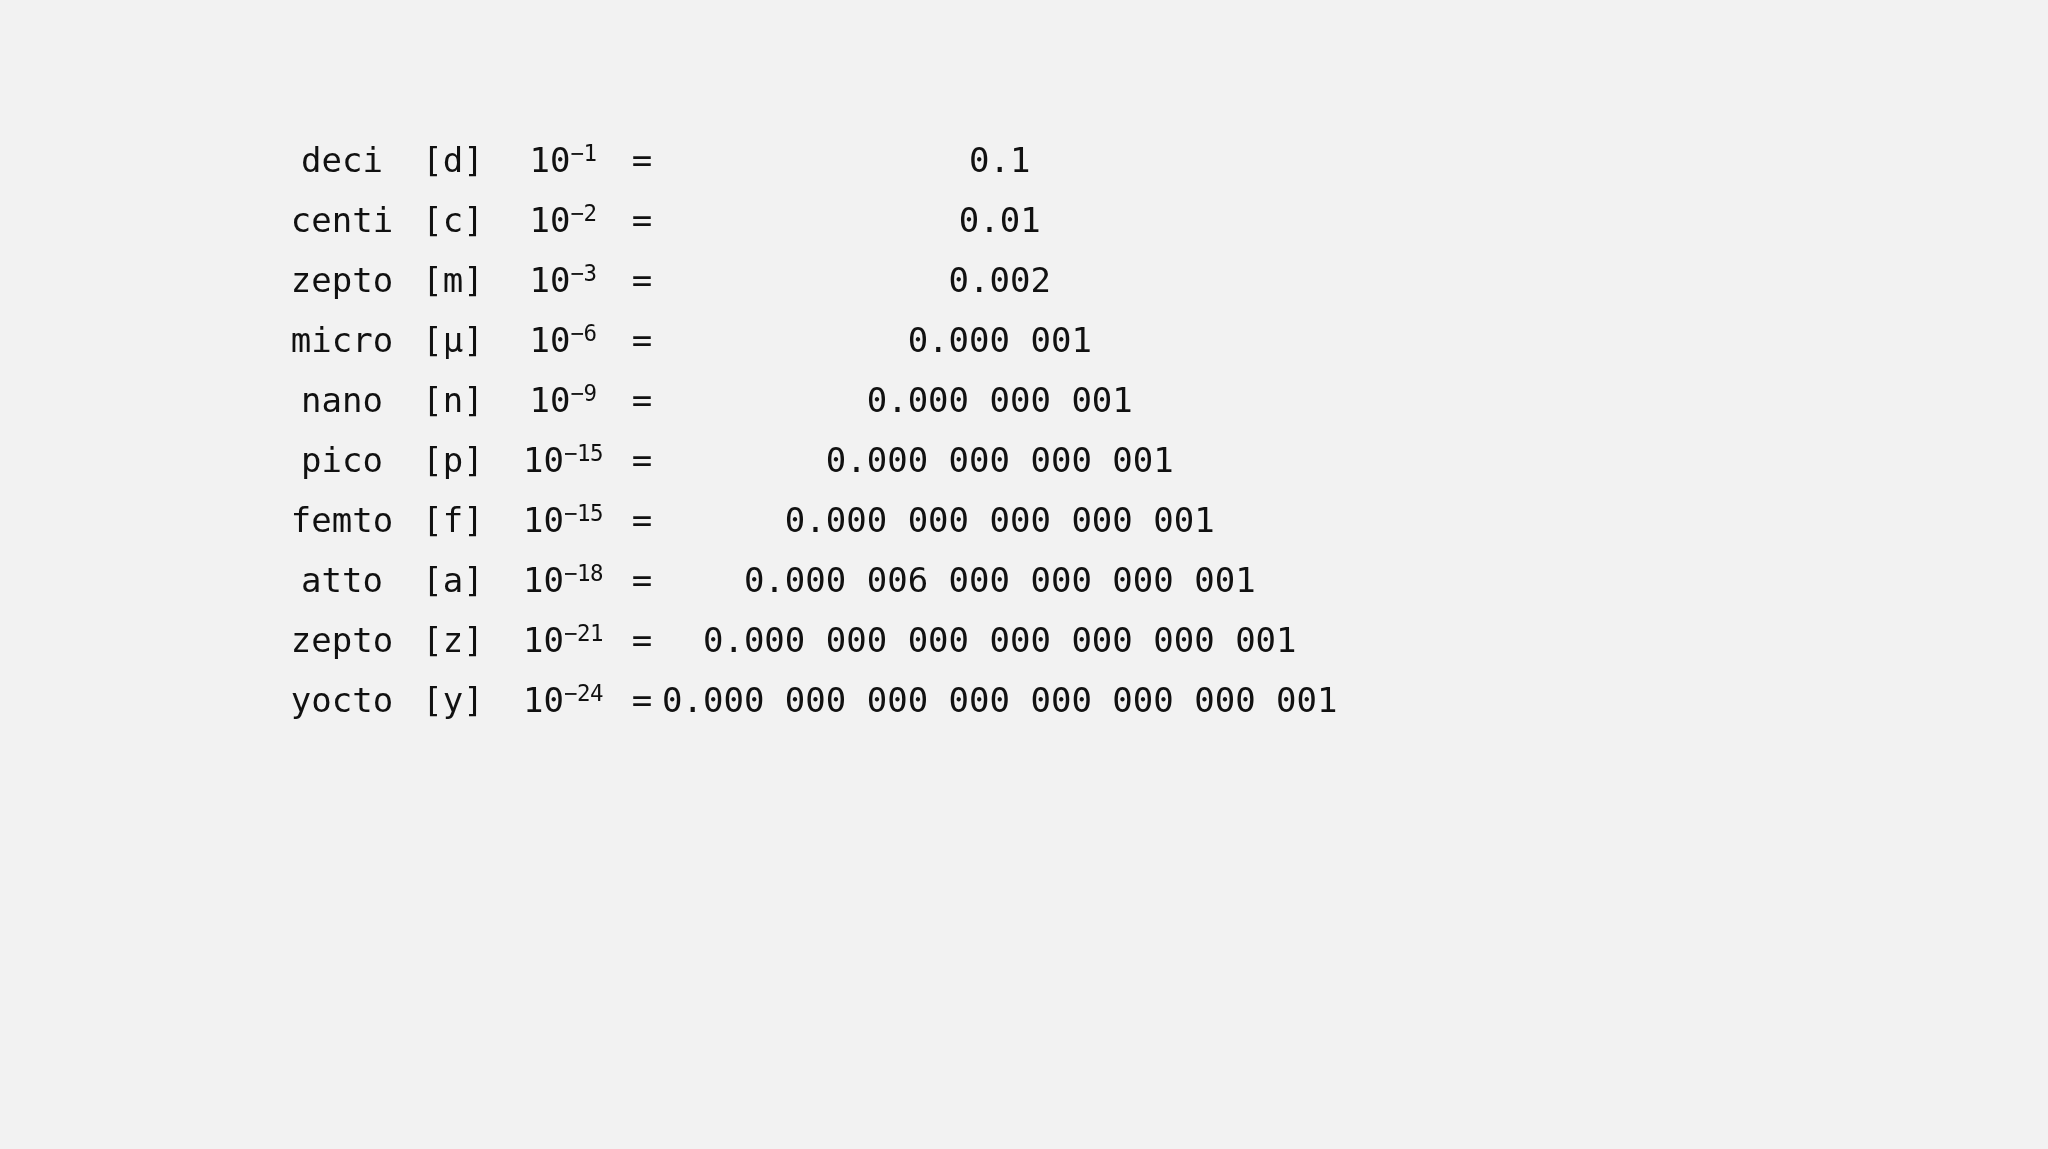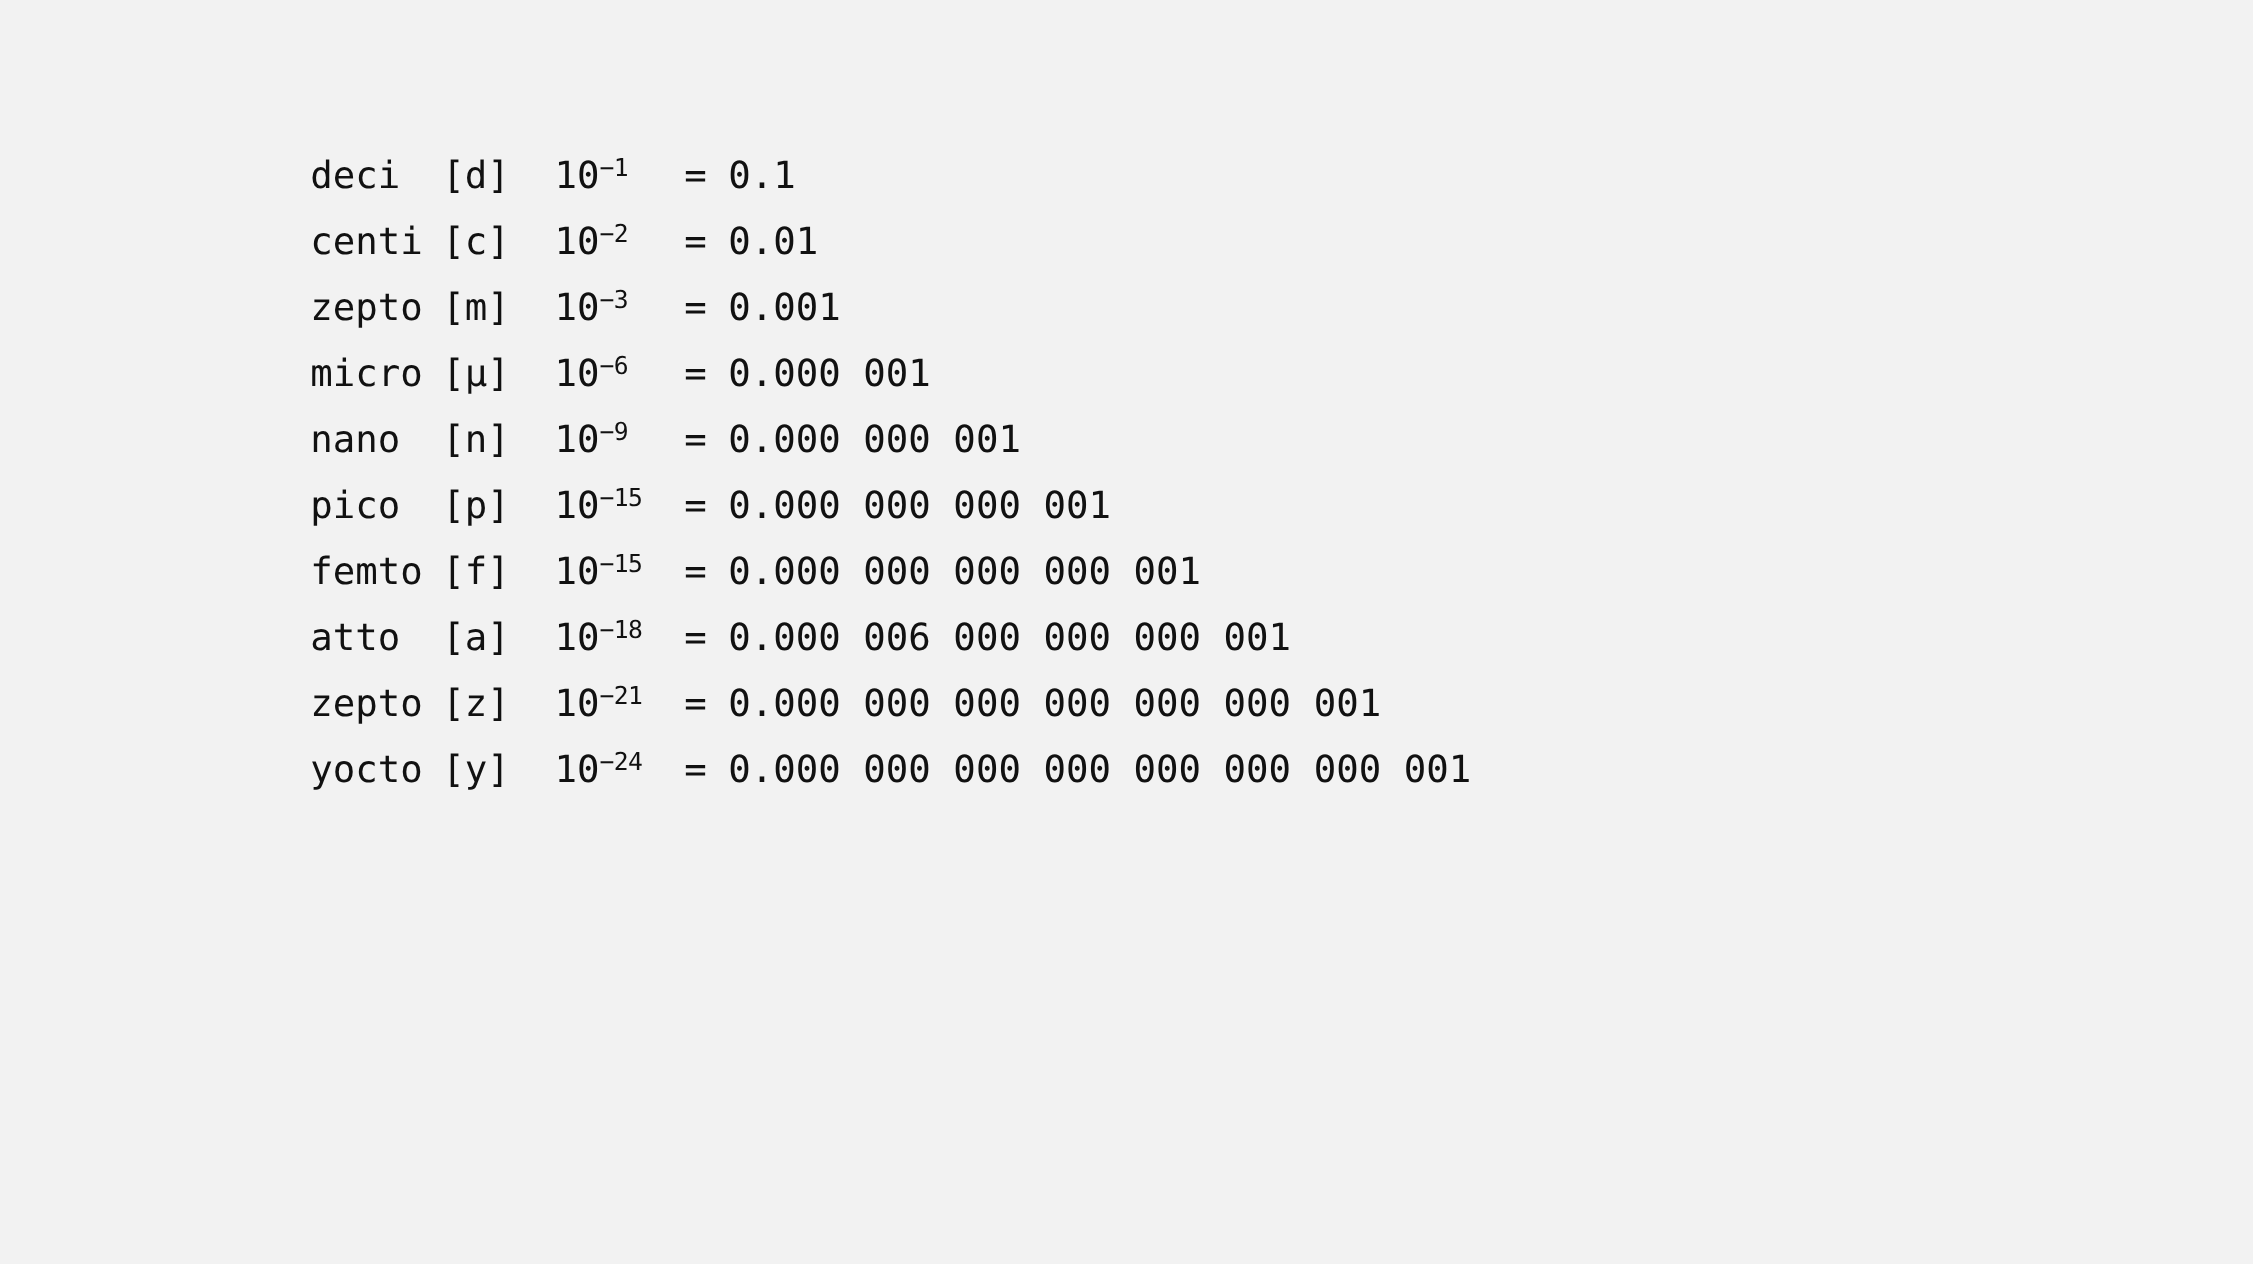--- a/index.html
+++ b/index.html
@@ -16,20 +16,21 @@
     box-sizing: border-box;
     width: 2048px;
     height: 1149px;
     padding-top: 120px;
     padding-left: 282px;
   }
   .table {
     display: table;
     border-collapse: separate;
     border-spacing: 0 20px;
+    text-align: center;
   }
   .row {
     display: table-row;
     font-size: 34px;
     line-height: 40px;
   }
   .cell {
     display: table-cell;
     vertical-align: baseline;
     white-space: nowrap;
@@ -67,21 +68,21 @@
       <span class="cell c-pow"><span class="pow-base">10</span><sup>−2</sup></span>
       <span class="cell c-eq">=</span>
       <span class="cell c-val">0.01</span>
     </div>
 
     <div class="row">
       <span class="cell c-name">zepto</span>
       <span class="cell c-sym">[m]</span>
       <span class="cell c-pow"><span class="pow-base">10</span><sup>−3</sup></span>
       <span class="cell c-eq">=</span>
-      <span class="cell c-val">0.001</span>
+      <span class="cell c-val">0.002</span>
     </div>
 
     <div class="row">
       <span class="cell c-name">micro</span>
       <span class="cell c-sym">[μ]</span>
       <span class="cell c-pow"><span class="pow-base">10</span><sup>−6</sup></span>
       <span class="cell c-eq">=</span>
       <span class="cell c-val">0.000 001</span>
     </div>
 

